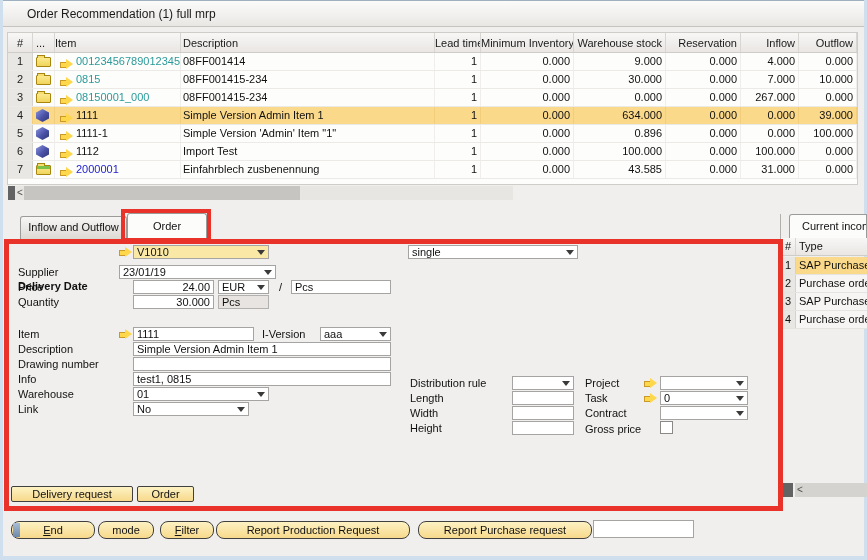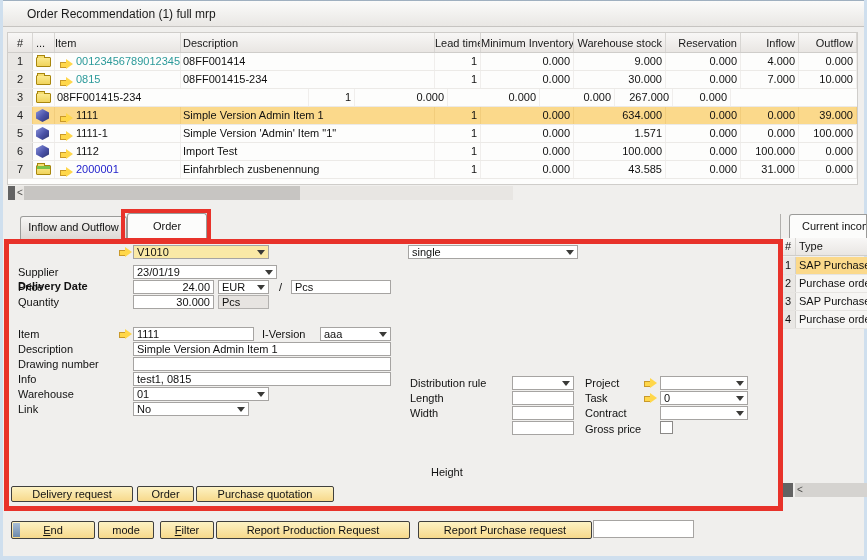--- a/index.html
+++ b/index.html
@@ -81,21 +81,21 @@
   .fcombo { position:absolute; height:14px; line-height:12px; background:#fff; border:1px solid #a6a4a2;
             padding:0 14px 0 3px; white-space:nowrap; overflow:hidden; }
   .fcombo::after { content:""; position:absolute; right:3px; top:4px; width:0; height:0;
             border-left:4px solid transparent; border-right:4px solid transparent; border-top:5px solid #3a3a38; }
   .fcombo.yellow { background:#fae9a6; }
   .farrow { position:absolute; }
   .cb { position:absolute; width:13px; height:13px; background:#fff; border:1px solid #8b8987; }
 
   .ybtn { position:absolute; height:16px; line-height:14px; background:linear-gradient(#fdf2c3,#f7d98b);
           border:1px solid #40403e; border-radius:2px; text-align:center; cursor:default; }
-  .ybtn.big { height:18px; line-height:16px; }
+  .ybtn.big { height:18px; line-height:16px;border-radius:8px; }
   .uf .lbl { display:block; }
   .uf .lbl::first-letter { text-decoration:underline; }
   .end-strip { position:absolute; left:1px; top:1px; width:7px; height:14px;
                background:linear-gradient(#a9bed6,#6d89ab); }
 
   
   .vdivider { position:absolute; left:780px; top:214px; width:1px; height:283px; background:#b2b0ad; }
   .ptab { position:absolute; left:789px; top:214px; width:78px; height:24px; line-height:23px;
           background:#fcfcfb; border:1px solid #9b9b99; border-bottom:none; border-radius:3px 0 0 0;
           padding-left:12px; white-space:nowrap; overflow:hidden; z-index:3; }
@@ -158,20 +158,21 @@
     <div class="c c-r c-lead">1</div>
     <div class="c c-r c-min">0.000</div>
     <div class="c c-r c-stock">30.000</div>
     <div class="c c-r c-resv">0.000</div>
     <div class="c c-r c-in">7.000</div>
     <div class="c c-r c-out">10.000</div>
   </div>
         <div class="trow">
     <div class="c c-num">3</div>
     <div class="c c-icon"><span class="icon-folder"></span></div>
+    <div class="c c-item"><span class="link-arrow"></span><span class="itxt teal">08150001_000</span></div>
     <div class="c c-desc">08FF001415-234</div>
     <div class="c c-r c-lead">1</div>
     <div class="c c-r c-min">0.000</div>
     <div class="c c-r c-stock">0.000</div>
     <div class="c c-r c-resv">0.000</div>
     <div class="c c-r c-in">267.000</div>
     <div class="c c-r c-out">0.000</div>
   </div>
         <div class="trow sel">
     <div class="c c-num">4</div>
@@ -185,21 +186,21 @@
     <div class="c c-r c-in">0.000</div>
     <div class="c c-r c-out">39.000</div>
   </div>
         <div class="trow">
     <div class="c c-num">5</div>
     <div class="c c-icon"><span class="icon-cube"></span></div>
     <div class="c c-item"><span class="link-arrow"></span><span class="itxt black">1111-1</span></div>
     <div class="c c-desc">Simple Version 'Admin' Item "1"</div>
     <div class="c c-r c-lead">1</div>
     <div class="c c-r c-min">0.000</div>
-    <div class="c c-r c-stock">1.571</div>
+    <div class="c c-r c-stock">0.896</div>
     <div class="c c-r c-resv">0.000</div>
     <div class="c c-r c-in">0.000</div>
     <div class="c c-r c-out">100.000</div>
   </div>
         <div class="trow">
     <div class="c c-num">6</div>
     <div class="c c-icon"><span class="icon-cube"></span></div>
     <div class="c c-item"><span class="link-arrow"></span><span class="itxt black">1112</span></div>
     <div class="c c-desc">Import Test</div>
     <div class="c c-r c-lead">1</div>
@@ -235,21 +236,21 @@
 
   <div class="annot" style="left:121px;top:209px;width:90px;height:33px;"></div>
   <div class="annot form-box" style="left:4px;top:239px;width:779px;height:272px;"></div>
 
   <div class="flabel" style="left:18px;top:245px;margin-top:20px;">Supplier</div>
   <span class="link-arrow farrow" style="left:119px;top:247px;"></span>
   <div class="fcombo yellow" style="left:133px;top:245px;width:136px;"><span>V1010</span></div>
   <div class="fcombo" style="left:408px;top:245px;width:170px;"><span>single</span></div>
 
   <div class="flabel b" style="left:18px;top:265px;margin-top:14px;">Delivery Date</div>
-  <div class="fcombo" style="left:133px;top:265px;width:144px;"><span>23/01/19</span></div>
+  <div class="fcombo" style="left:119px;top:265px;width:157px;"><span>23/01/19</span></div>
 
   <div class="flabel" style="left:18px;top:280px;">Price</div>
   <input class="ffield ra" style="left: 133px; top: 280px; width: 81px;" value="24.00">
   <div class="fcombo" style="left:218px;top:280px;width:51px;"><span>EUR</span></div>
   <div class="flabel" style="left:279px;top:280px;">/</div>
   <input class="ffield" style="left: 291px; top: 280px; width: 100px;" value="Pcs">
 
   <div class="flabel" style="left:18px;top:295px;">Quantity</div>
   <input class="ffield ra" style="left: 133px; top: 295px; width: 81px;" value="30.000">
   <div class="fbox" style="left:218px;top:295px;width:51px;"><span>Pcs</span></div>
@@ -285,28 +286,27 @@
   <input class="ffield" style="left: 512px; top: 391px; width: 62px;" value="">
   <div class="flabel" style="left:585px;top:391px;">Task</div>
   <span class="link-arrow farrow" style="left:644px;top:393px;"></span>
   <div class="fcombo" style="left:660px;top:391px;width:88px;"><span>0</span></div>
 
   <div class="flabel" style="left:410px;top:406px;">Width</div>
   <input class="ffield" style="left: 512px; top: 406px; width: 62px;" value="">
   <div class="flabel" style="left:585px;top:406px;">Contract</div>
   <div class="fcombo" style="left:660px;top:406px;width:88px;"><span></span></div>
 
-  <div class="flabel" style="left:431px;top:421px;margin-top:44px;">Height</div>
+  <div class="flabel" style="left:410px;top:421px;">Height</div>
   <input class="ffield" style="left: 512px; top: 421px; width: 62px;" value="">
   <div class="flabel" style="left:585px;top:422px;">Gross price</div>
   <div class="cb" style="left:660px;top:421px;"></div>
 
   <div class="ybtn" style="left:11px;top:486px;width:122px;">Delivery request</div>
   <div class="ybtn" style="left:137px;top:486px;width:57px;">Order</div>
-  <div class="ybtn" style="left:196px;top:486px;width:138px;">Purchase quotation</div>
 
   <div class="vdivider"></div>
   <div class="ptab">Current income</div>
   <div class="phead">
     <div class="ph-num">#</div>
     <div class="ph-type">Type</div>
   </div>
   <div class="pbody" id="panel-body">
       <div class="prow sel">
     <div class="pnum">1</div>

